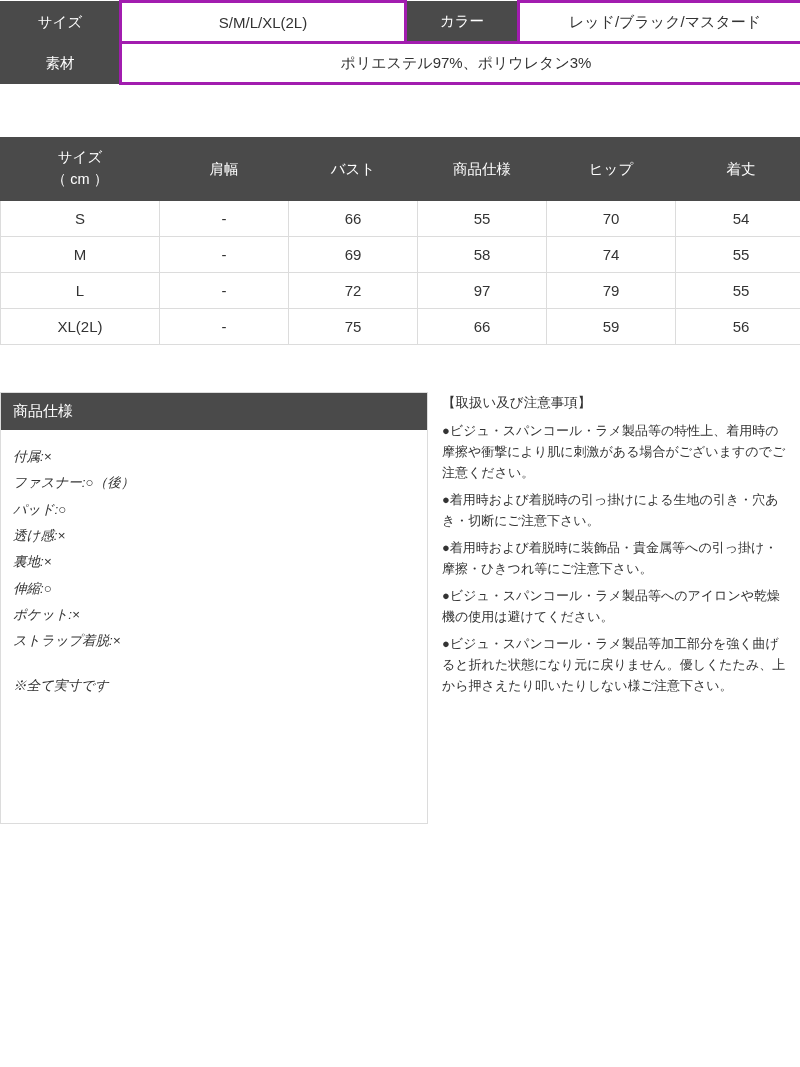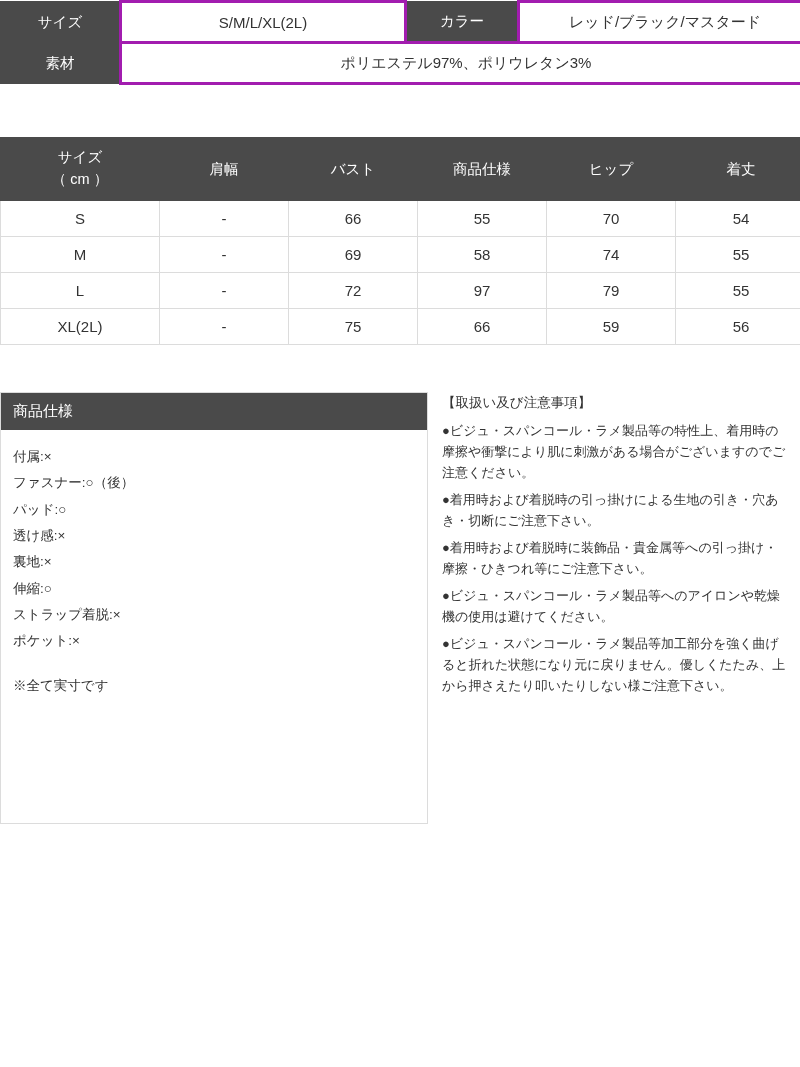--- a/index.html
+++ b/index.html
@@ -96,20 +96,21 @@
     background: #4a4a4a;
     color: #ffffff;
     font-size: 15px;
     padding: 9px 12px;
   }
   .spec-box-body {
     padding: 14px 12px 18px 12px;
     font-size: 13.5px;
     line-height: 1.95;
     color: #333333;
+    font-style: italic;
   }
   .spec-box-body .note {
     margin-top: 18px;
   }
 
   .notice {
     width: 344px;
     font-size: 13px;
     line-height: 1.62;
     color: #333333;
@@ -200,22 +201,22 @@
 
     <div class="spec-box">
       <div class="spec-box-title">商品仕様</div>
       <div class="spec-box-body">
         <div>付属:×</div>
         <div>ファスナー:○（後）</div>
         <div>パッド:○</div>
         <div>透け感:×</div>
         <div>裏地:×</div>
         <div>伸縮:○</div>
+        <div>ポケット:×</div>
         <div>ストラップ着脱:×</div>
-        <div>ポケット:×</div>
         <div class="note">※全て実寸です</div>
       </div>
     </div>
 
     <div class="notice">
       <div class="notice-title">【取扱い及び注意事項】</div>
       <p>●ビジュ・スパンコール・ラメ製品等の特性上、着用時の摩擦や衝撃により肌に刺激がある場合がございますのでご注意ください。</p>
       <p>●着用時および着脱時の引っ掛けによる生地の引き・穴あき・切断にご注意下さい。</p>
       <p>●着用時および着脱時に装飾品・貴金属等への引っ掛け・摩擦・ひきつれ等にご注意下さい。</p>
       <p>●ビジュ・スパンコール・ラメ製品等へのアイロンや乾燥機の使用は避けてください。</p>

